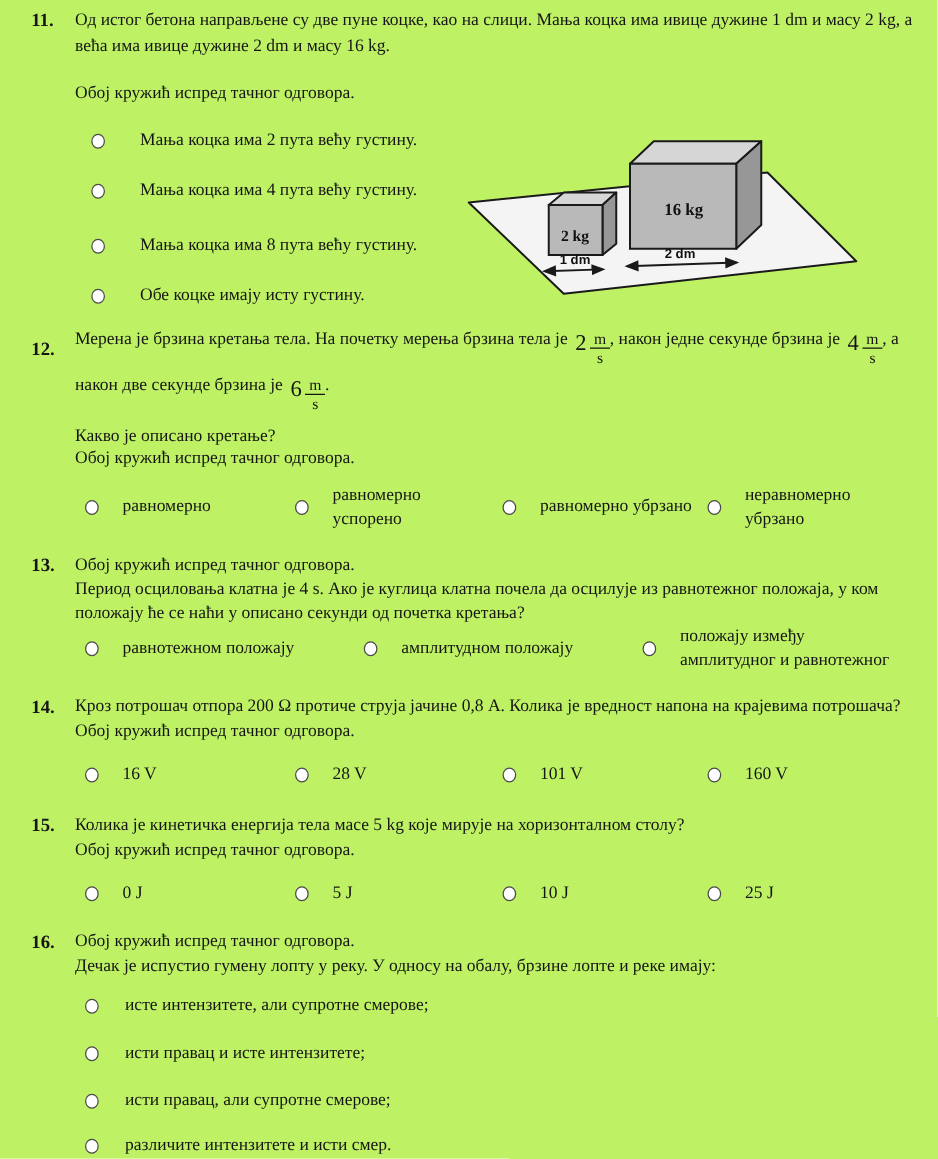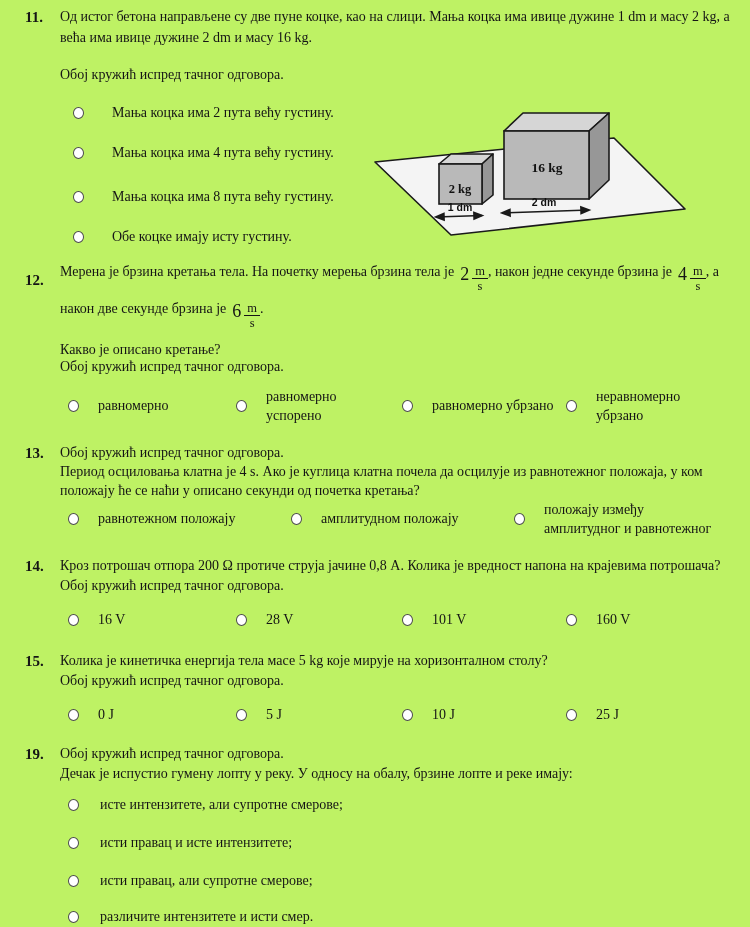--- a/index.html
+++ b/index.html
@@ -211,21 +211,21 @@
   </div>
   <div class="opt gap19" style="left:402px; top:705px">
     <div class="radio"></div>
     <div class="olabel">10 J</div>
   </div>
   <div class="opt gap19" style="left:566px; top:705px">
     <div class="radio"></div>
     <div class="olabel">25 J</div>
   </div>
 
-  <div class="qnum" style="top:745px">19.</div>
+  <div class="qnum" style="top:745px">16.</div>
   <div class="tline" style="top:745px">Обој кружић испред тачног одговора.</div>
   <div class="tline" style="top:765px">Дечак је испустио гумену лопту у реку. У односу на обалу, брзине лопте и реке имају:</div>
 
   <div class="opt gap21" style="left:68px; top:795px">
     <div class="radio"></div>
     <div class="olabel">исте интензитете, али супротне смерове;</div>
   </div>
   <div class="opt gap21" style="left:68px; top:833px">
     <div class="radio"></div>
     <div class="olabel">исти правац и исте интензитете;</div>

